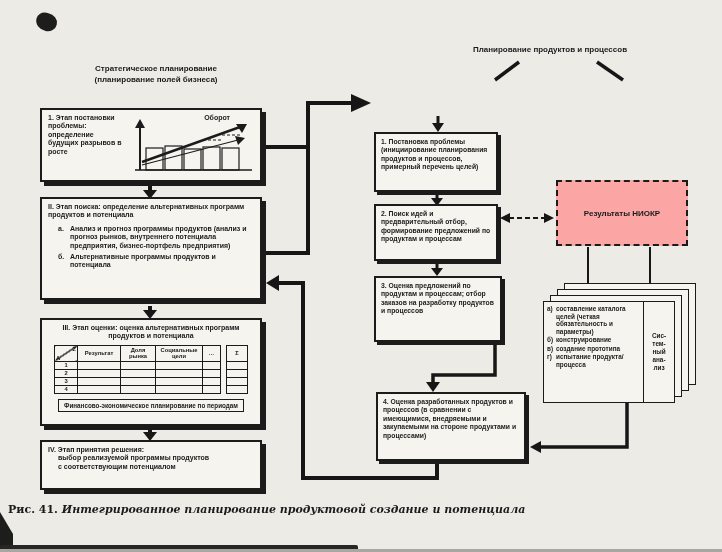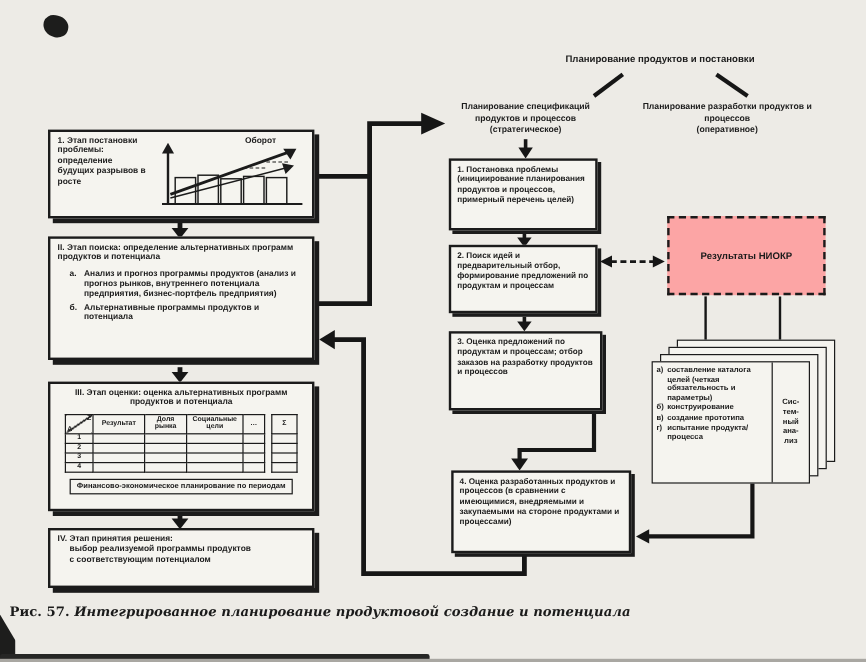--- a/index.html
+++ b/index.html
@@ -97,20 +97,24 @@
 
       <line x1="509" y1="218" x2="545" y2="218" stroke-width="2.2" stroke-dasharray="5 3"></line>
       <polygon points="500,218 510,213 510,223" stroke="none"></polygon>
       <polygon points="554,218 544,213 544,223" stroke="none"></polygon>
 
       <line x1="519" y1="62" x2="495" y2="80" stroke-width="3.5"></line>
       <line x1="597" y1="62" x2="623" y2="80" stroke-width="3.5"></line>
     </g>
   </svg>
 
+  <div class="abs hdr" style="left:58px;top:64px;width:196px;font-size:8px;">
+    <div>Стратегическое планирование</div>
+    <div>(планирование полей бизнеса)</div>
+  </div>
 
   <div class="lbox stage1" style="left:40px;top:108px;width:222px;height:74px;">
     <div class="txt">1. Этап постановки проблемы: определение будущих разрывов в росте</div>
     <div class="chartwrap">
       <svg width="130" height="62" viewBox="0 0 130 62">
         <g stroke="#1b1b1b" fill="none">
           <line x1="14" y1="56" x2="14" y2="12" stroke-width="2"></line>
           <line x1="9" y1="56" x2="126" y2="56" stroke-width="1.6"></line>
           <rect x="20" y="34" width="17" height="22" stroke-width="1.2"></rect>
           <rect x="39" y="32" width="17" height="24" stroke-width="1.2"></rect>
@@ -213,30 +217,22 @@
     </div>
     <div class="finbox">Финансово-экономическое планирование по периодам</div>
   </div>
 
   <div class="lbox" style="left:40px;top:440px;width:222px;height:50px;">
     <span>IV. Этап принятия решения:</span>
     <span class="ind1">выбор реализуемой программы продуктов</span>
     <span class="ind1">с соответствующим потенциалом</span>
   </div>
 
-  <div class="abs hdr" style="left:425px;top:45px;width:250px;font-size:8px;">Планирование продуктов и постановки</div>
-
-  <div class="abs hdr" style="left:370px;top:84px;width:136px;font-size:7.2px;">
-    <div>Планирование спецификаций продуктов и процессов</div>
-    <div>(стратегическое)</div>
-  </div>
-  <div class="abs hdr" style="left:530px;top:84px;width:152px;font-size:7.2px;">
-    <div>Планирование разработки продуктов и процессов</div>
-    <div>(оперативное)</div>
-  </div>
+  <div class="abs hdr" style="left:425px;top:45px;width:250px;font-size:8px;">Планирование продуктов и процессов</div>
+
 
   <div class="rbox" style="left:374px;top:132px;width:124px;height:60px;">1.  Постановка проблемы (инициирование планирования продуктов и процессов, примерный перечень целей)</div>
   <div class="rbox" style="left:374px;top:204px;width:124px;height:57px;">2.  Поиск идей и предварительный отбор, формирование предложений по продуктам и процессам</div>
   <div class="rbox" style="left:374px;top:276px;width:128px;height:66px;">3.  Оценка предложений по продуктам и процессам; отбор заказов на разработку продуктов и процессов</div>
   <div class="rbox" style="left:376px;top:392px;width:150px;height:69px;">4.  Оценка разработанных продуктов и процессов (в сравнении с имеющимися, внедряемыми и закупаемыми на стороне продуктами и процессами)</div>
 
   <div class="dashedbox" style="left:556px;top:180px;width:132px;height:66px;">Результаты НИОКР</div>
 
   <div class="stack" style="left:543px;top:283px;width:155px;height:122px;">
     <div class="pg" style="left:21px;top:0;"></div>
@@ -265,21 +261,21 @@
         <span>Сис-</span>
         <span>тем-</span>
         <span>ный</span>
         <span>ана-</span>
         <span>лиз</span>
       </div>
     </div>
   </div>
 
   <div class="caption">
-    <span>Рис. 57.</span>
+    <span>Рис. 41.</span>
     <span class="it">Интегрированное планирование продуктовой создание и потенциала</span>
   </div>
 
   <div class="blob blob1"></div>
   <div class="blob blob2"></div>
   <div class="blob blob3"></div>
   <div class="blob blob4"></div>
 
 </div>
 

